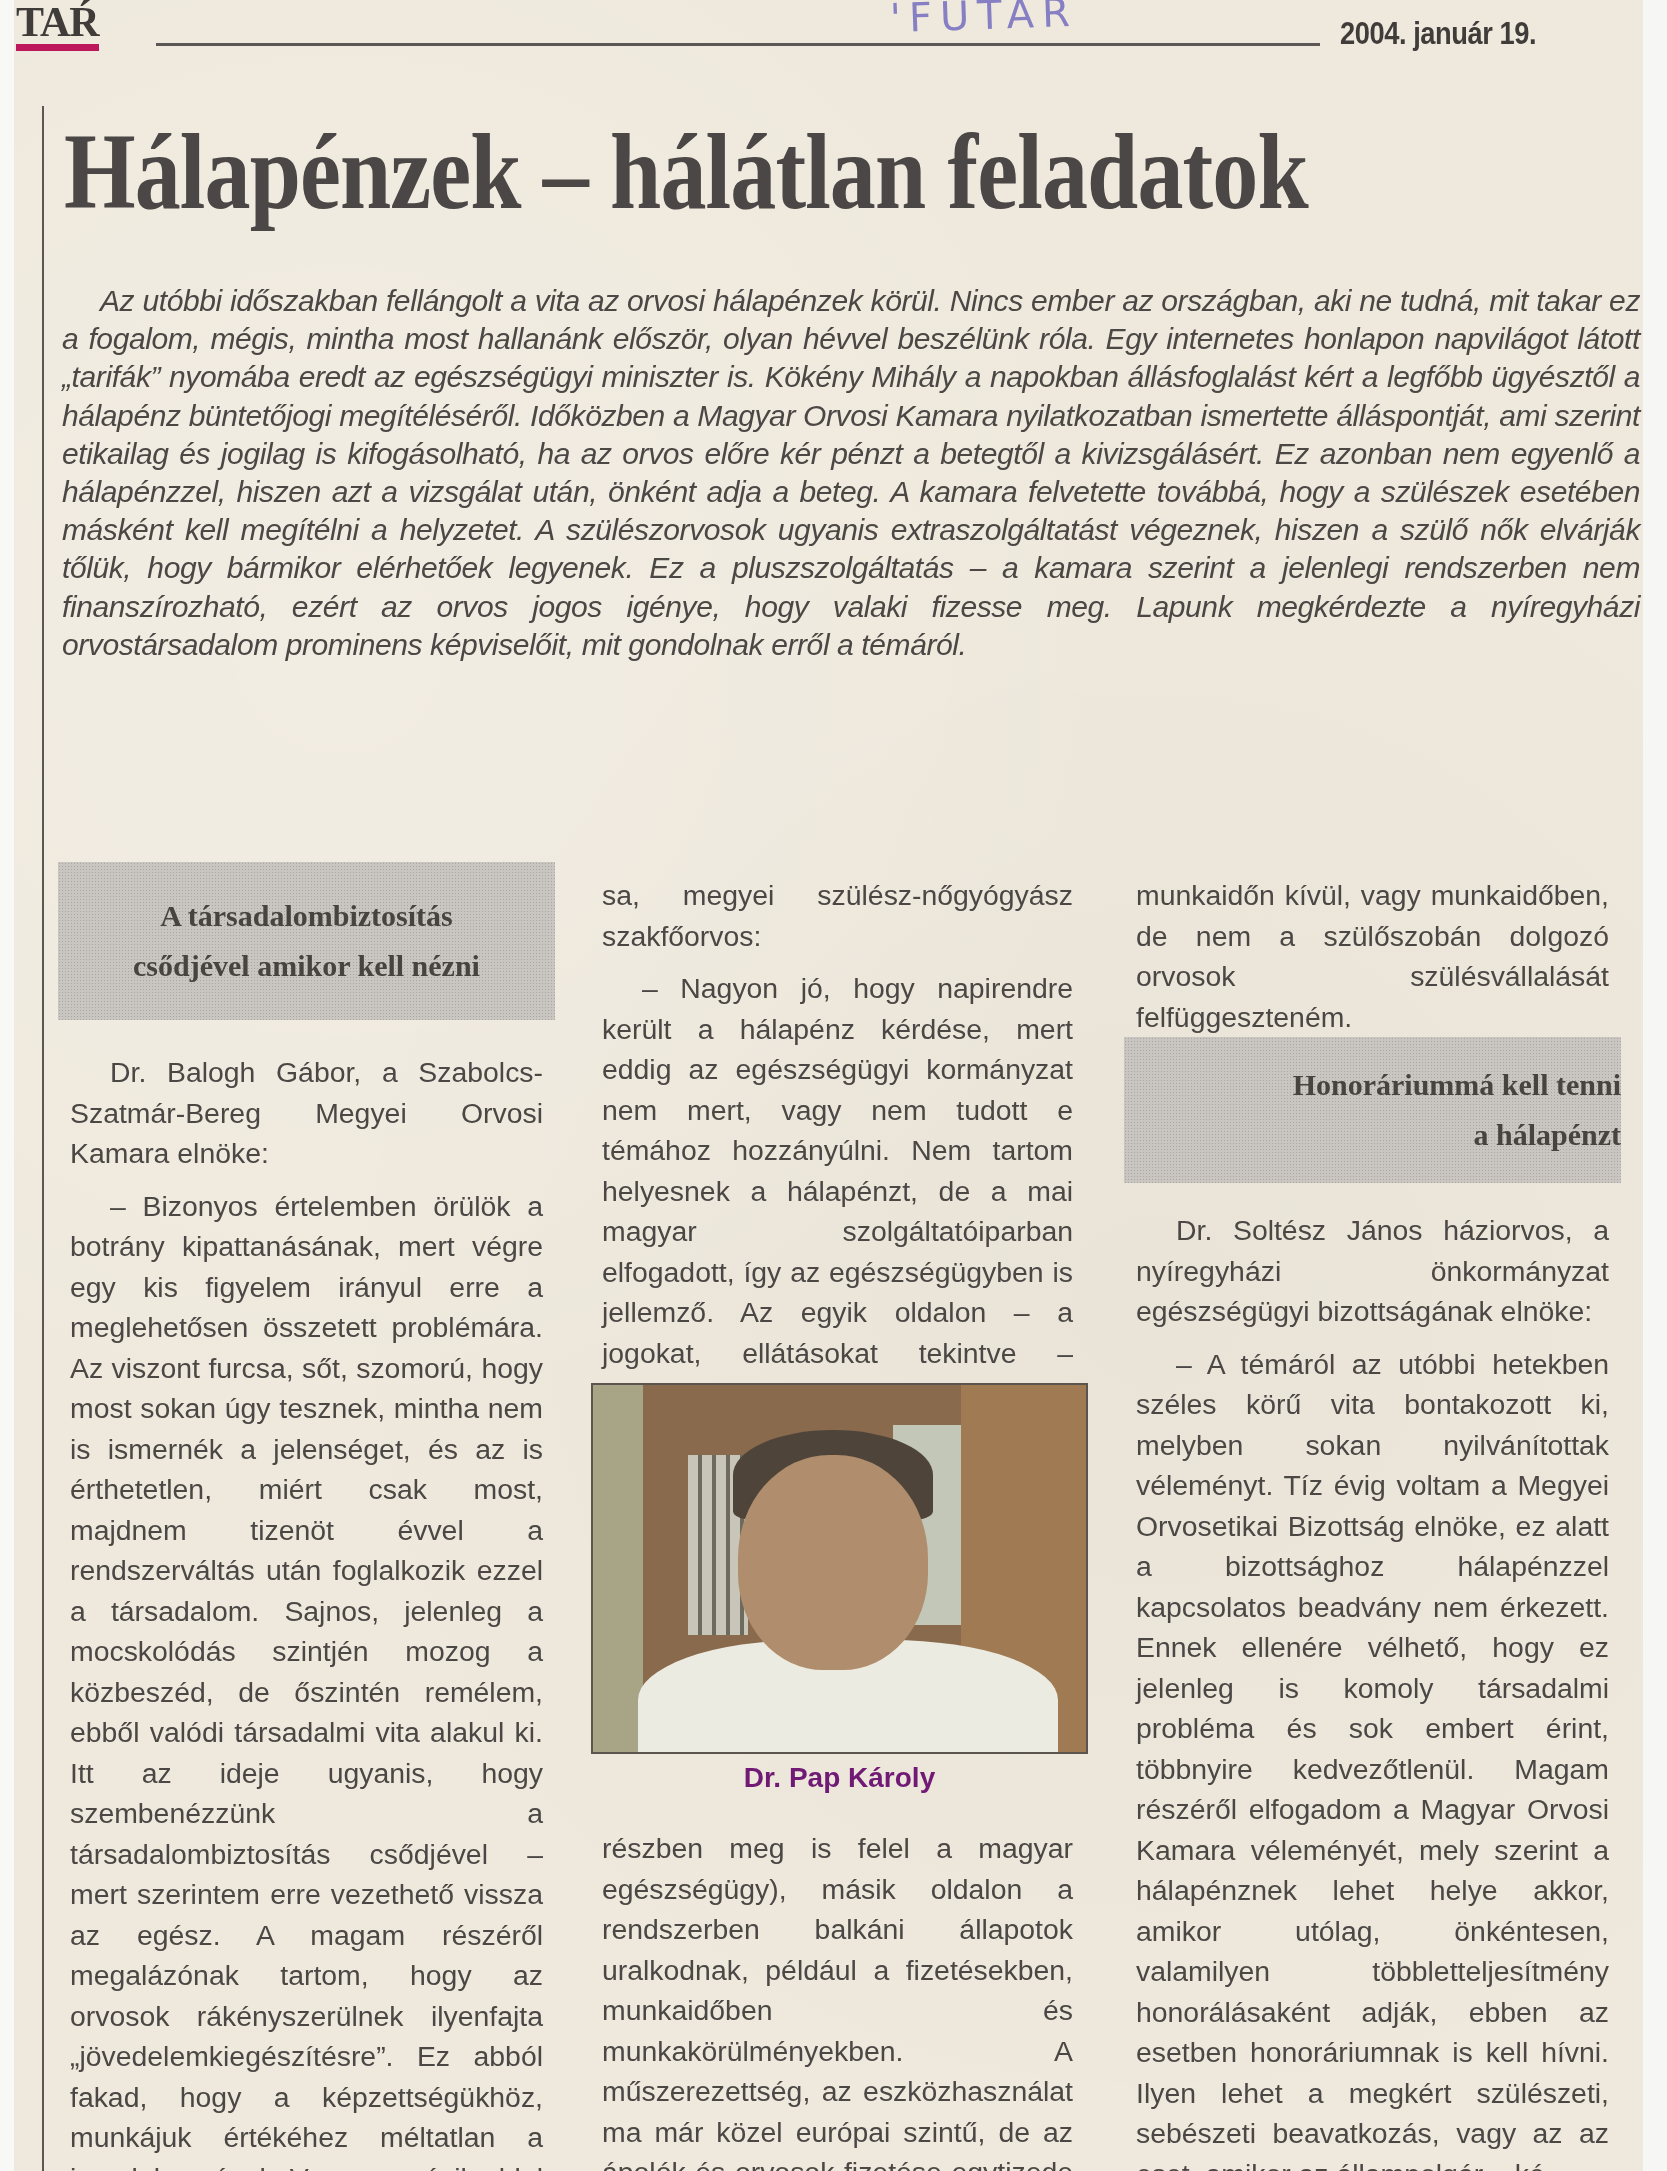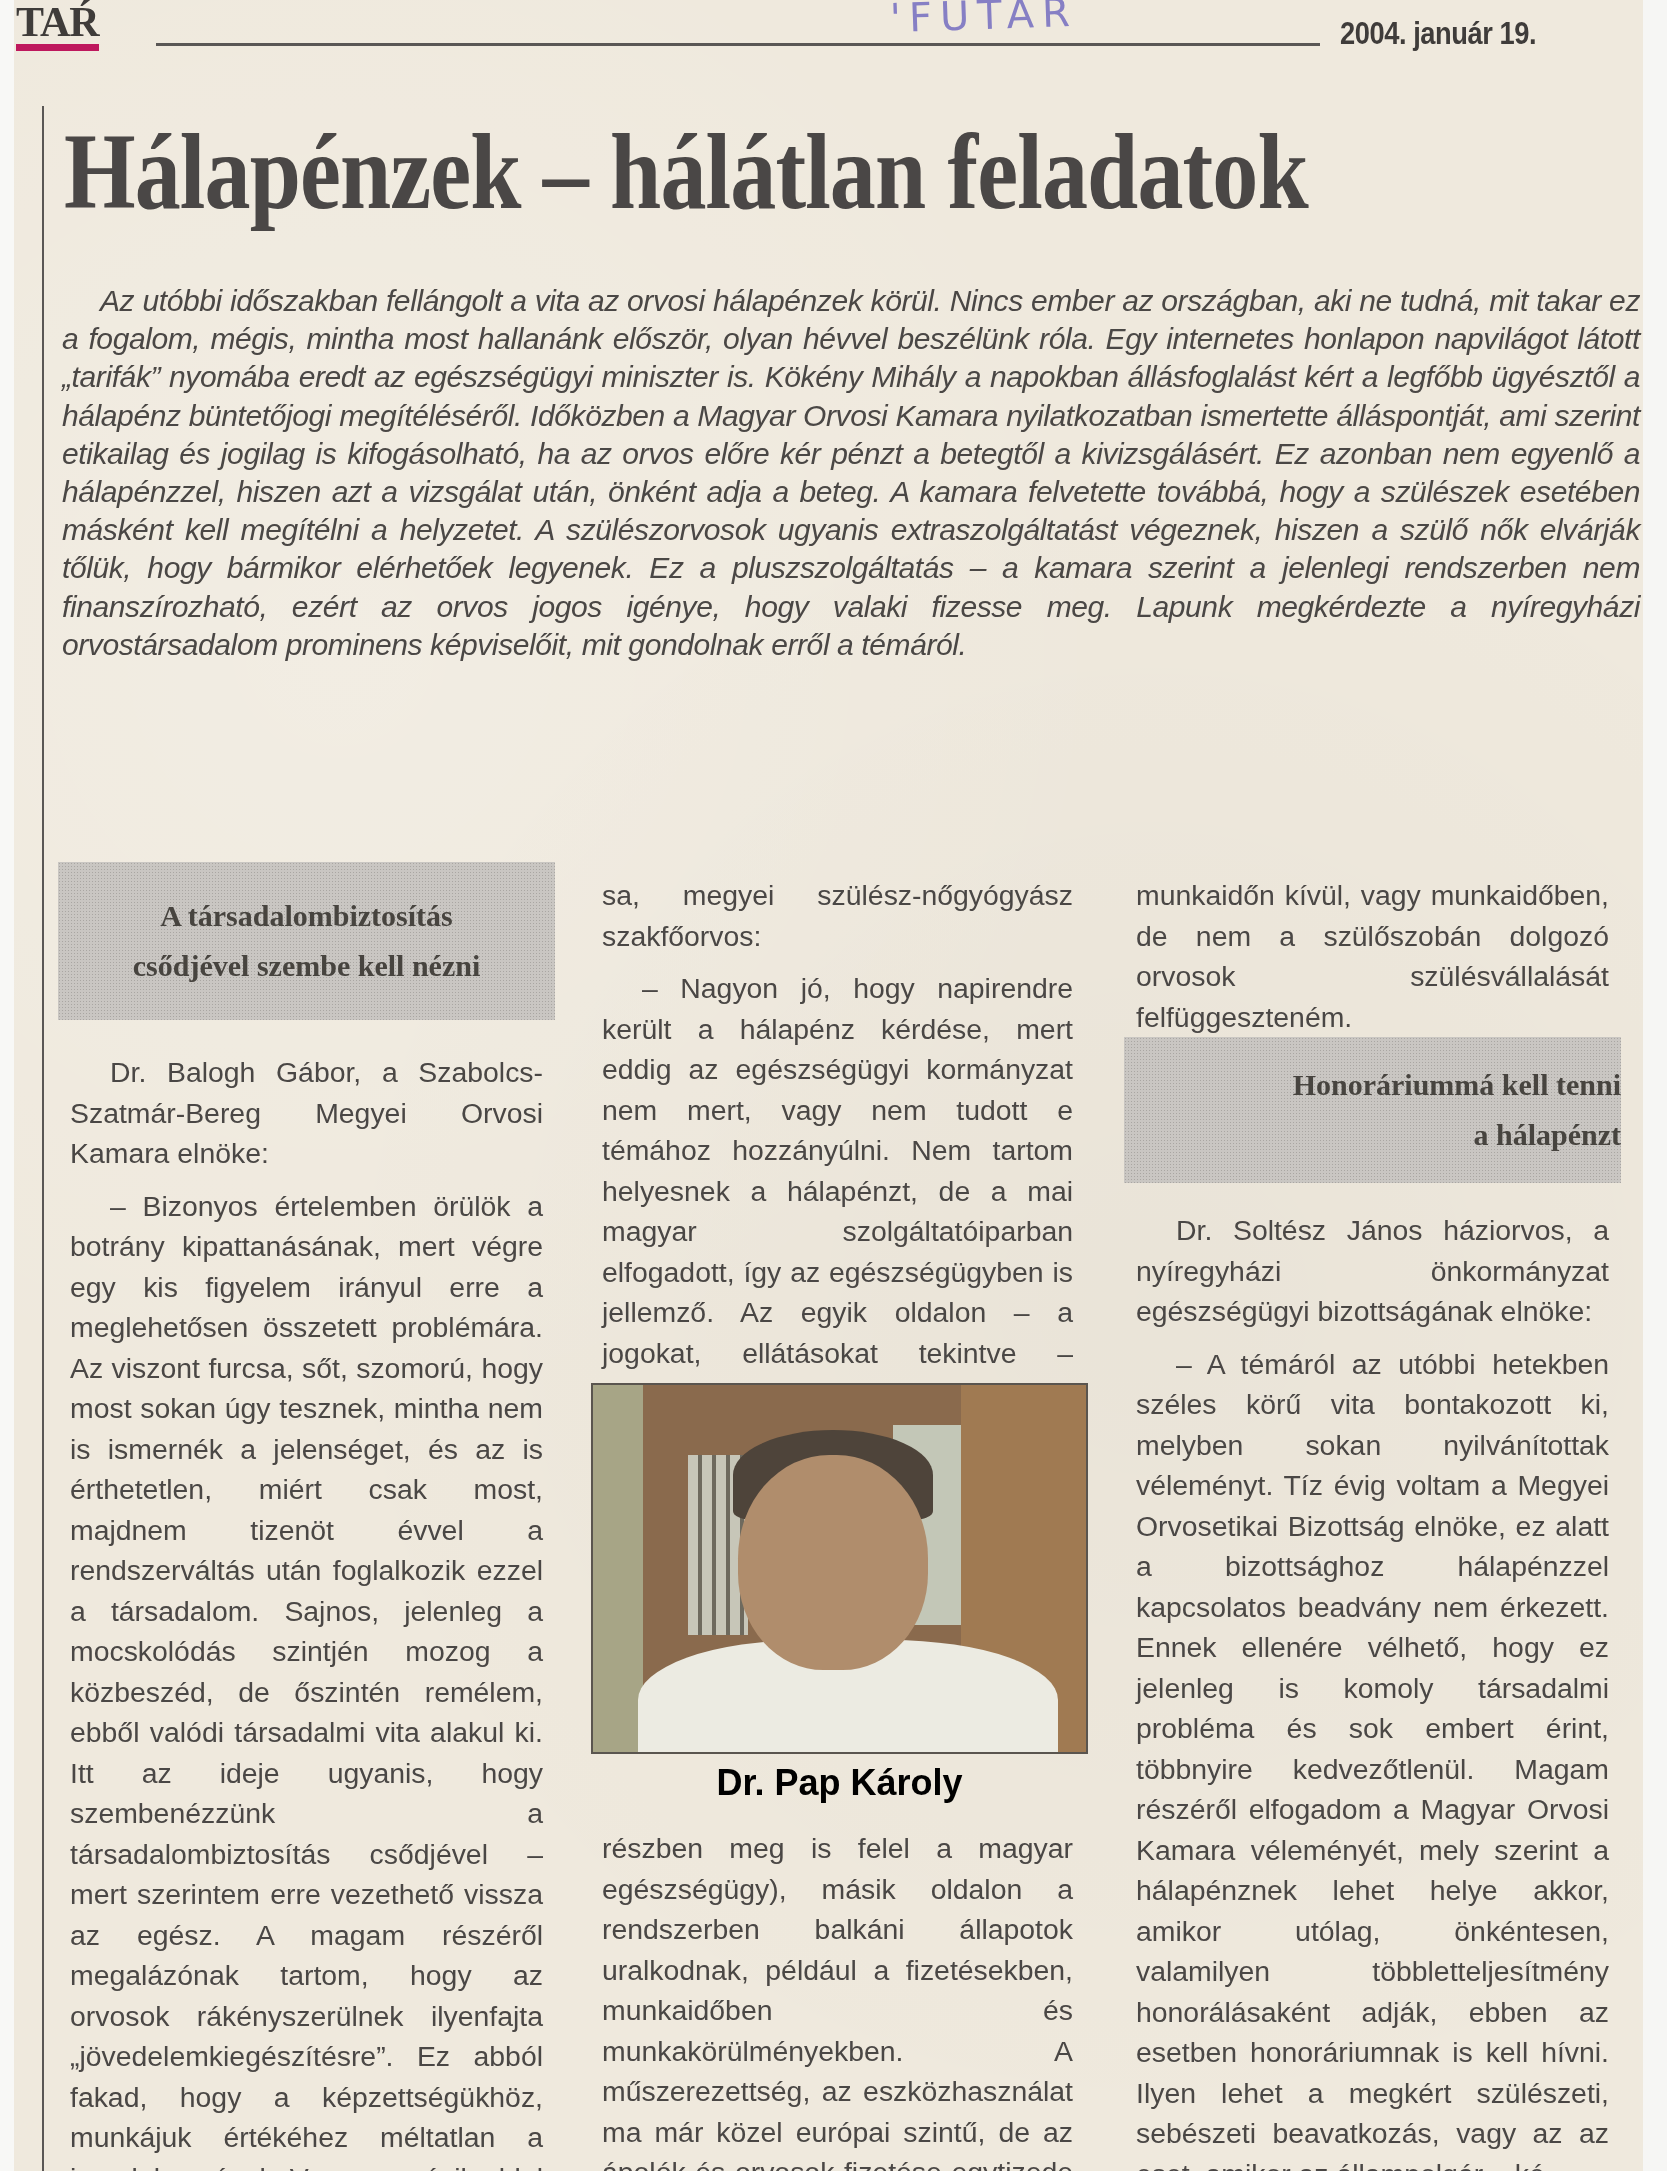--- a/index.html
+++ b/index.html
@@ -100,21 +100,21 @@
   .photo .books { position: absolute; left: 95px; top: 70px; width: 60px; height: 180px; background: repeating-linear-gradient(90deg,#c7c6b8 0 10px,#6e6a5e 10px 14px); }
   .photo .door { position: absolute; left: 368px; top: 0; width: 129px; height: 100%; background: #a07a52; }
   .photo .wall { position: absolute; left: 300px; top: 40px; width: 70px; height: 200px; background: #c3c7b7; }
   .photo .face { position: absolute; left: 145px; top: 70px; width: 190px; height: 215px; border-radius: 48% 48% 45% 45%; background: #b08d6c; }
   .photo .hair { position: absolute; left: 140px; top: 45px; width: 200px; height: 90px; border-radius: 50% 50% 10% 10%; background: #4e443a; }
   .photo .shirt { position: absolute; left: 45px; top: 255px; width: 420px; height: 150px; border-radius: 40% 40% 0 0; background: #ecebe2; }
 
   .photo-caption {
     position: absolute; left: 591px; top: 1762px; width: 497px; text-align: center;
     font-family: "Liberation Sans", sans-serif; font-weight: bold;
-    font-size: 36px; color: #000000;
+    font-size: 28px; color: #701a75;
   }
 </style>
 </head>
 <body>
 
 <div class="left-strip"></div>
 <div class="paper"></div>
 <div class="right-strip"></div>
 
 <div class="masthead-logo">TAŔ</div>
@@ -123,21 +123,21 @@
 <div class="masthead-date">2004. január 19.</div>
 
 <div class="vrule"></div>
 
 <h1 class="headline" style="margin:0">Hálapénzek – hálátlan feladatok</h1>
 
 <p class="lead" style="margin:0">Az utóbbi időszakban fellángolt a vita az orvosi hálapénzek körül. Nincs ember az országban, aki ne tudná, mit takar ez a fogalom, mégis, mintha most hallanánk először, olyan hévvel beszélünk róla. Egy internetes honlapon napvilágot látott „tarifák” nyomába eredt az egészségügyi miniszter is. Kökény Mihály a napokban állásfoglalást kért a legfőbb ügyésztől a hálapénz büntetőjogi megítéléséről. Időközben a Magyar Orvosi Kamara nyilatkozatban ismertette álláspontját, ami szerint etikailag és jogilag is kifogásolható, ha az orvos előre kér pénzt a betegtől a kivizsgálásért. Ez azonban nem egyenlő a hálapénzzel, hiszen azt a vizsgálat után, önként adja a beteg. A kamara felvetette továbbá, hogy a szülészek esetében másként kell megítélni a helyzetet. A szülészorvosok ugyanis extraszolgáltatást végeznek, hiszen a szülő nők elvárják tőlük, hogy bármikor elérhetőek legyenek. Ez a pluszszolgáltatás – a kamara szerint a jelenlegi rendszerben nem finanszírozható, ezért az orvos jogos igénye, hogy valaki fizesse meg. Lapunk megkérdezte a nyíregyházi orvostársadalom prominens képviselőit, mit gondolnak erről a témáról.</p>
 
 <div class="subhead-box box1">
   <span>A társadalombiztosítás</span>
-  <span>csődjével szembe kell nézni</span>
+  <span>csődjével amikor kell nézni</span>
 </div>
 <div class="col col1">
   <p><span class="ital">Dr. Balogh Gábor</span><span>, a Szabolcs-Szatmár-Bereg Megyei Orvosi Kamara elnöke:</span></p>
   <p>– Bizonyos értelemben örülök a botrány kipattanásának, mert végre egy kis figyelem irányul erre a meglehetősen összetett problémára. Az viszont furcsa, sőt, szomorú, hogy most sokan úgy tesznek, mintha nem is ismernék a jelenséget, és az is érthetetlen, miért csak most, majdnem tizenöt évvel a rendszerváltás után foglalkozik ezzel a társadalom. Sajnos, jelenleg a mocskolódás szintjén mozog a közbeszéd, de őszintén remélem, ebből valódi társadalmi vita alakul ki. Itt az ideje ugyanis, hogy szembenézzünk a társadalombiztosítás csődjével – mert szerintem erre vezethető vissza az egész. A magam részéről megalázónak tartom, hogy az orvosok rákényszerülnek ilyenfajta „jövedelemkiegészítésre”. Ez abból fakad, hogy a képzettségükhöz, munkájuk értékéhez méltatlan a javadalmazásuk. Van egy másik oldal is, mégpedig az, hogy a beteg úgy érzi, „tartozik” va-</p>
 </div>
 
 <div class="col col2">
   <p class="noindent">sa, megyei szülész-nőgyógyász szakfőorvos:</p>
   <p>– Nagyon jó, hogy napirendre került a hálapénz kérdése, mert eddig az egészségügyi kormányzat nem mert, vagy nem tudott e témához hozzányúlni. Nem tartom helyesnek a hálapénzt, de a mai magyar szolgáltatóiparban elfogadott, így az egészségügyben is jellemző. Az egyik oldalon – a jogokat, ellátásokat tekintve – nyugati elvárások mérvadóak (ezeknek</p>
 </div>

